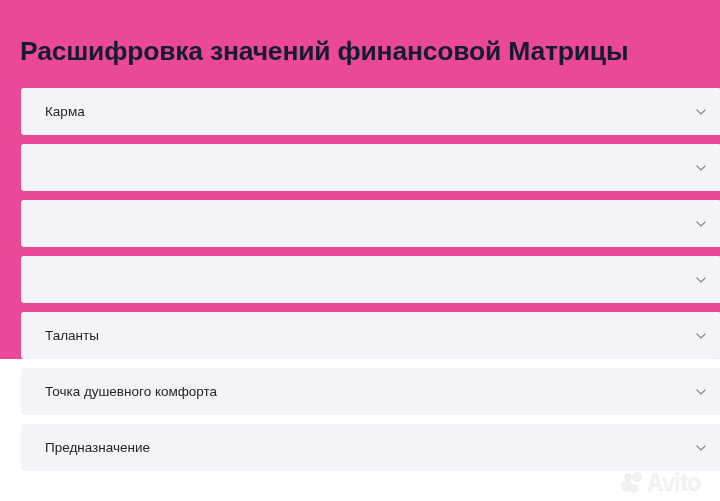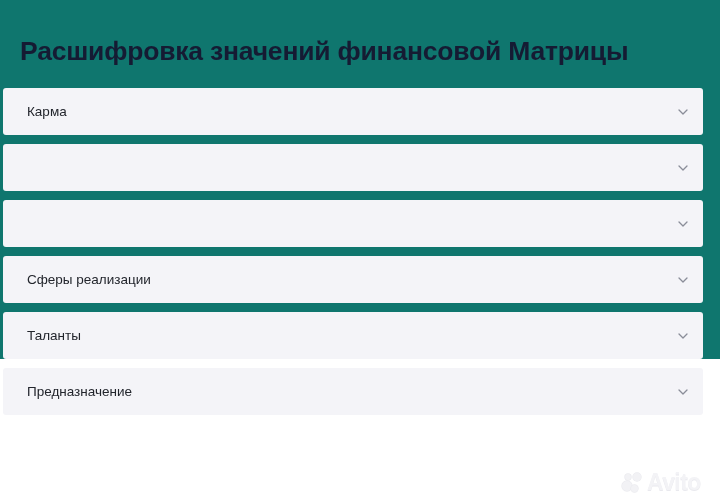--- a/index.html
+++ b/index.html
@@ -12,21 +12,21 @@
     background: #ffffff;
     font-family: "Liberation Sans", "DejaVu Sans", sans-serif;
     overflow: hidden;
     position: relative;
   }
 
   .page {
     position: relative;
     width: 720px;
     height: 359px;
-    background: #0f766e;
+    background: #ec4899;
     box-sizing: border-box;
     padding-left: 44px;
   }
 
   
   .page-title {
     position: absolute;
     left: 20px;
     top: 16px;
     width: 700px;
@@ -34,21 +34,21 @@
     font-weight: bold;
     letter-spacing: -0.2px;
     color: #151b33;
     line-height: 34px;
     white-space: nowrap;
   }
 
   
   .accordion {
     position: absolute;
-    left: 3px;
+    left: 21px;
     top: 88px;
     width: 700px;
   }
 
   .accordion-item {
     position: relative;
     height: 47px;
     margin-bottom: 9px;
     background: #f4f4f8;
     border-radius: 3px;
@@ -152,37 +152,44 @@
 
     <div class="accordion-item">
       <span class="chevron">
         <svg viewBox="0 0 16 16" fill="none" xmlns="http://www.w3.org/2000/svg">
           <path d="M4 6 L8 10 L12 6" stroke="#8a8d99" stroke-width="1.3" stroke-linecap="round" stroke-linejoin="round"></path>
         </svg>
       </span>
     </div>
 
     <div class="accordion-item">
-      <span class="accordion-label">Сферы реализации</span>
       <span class="chevron">
         <svg viewBox="0 0 16 16" fill="none" xmlns="http://www.w3.org/2000/svg">
           <path d="M4 6 L8 10 L12 6" stroke="#8a8d99" stroke-width="1.3" stroke-linecap="round" stroke-linejoin="round"></path>
         </svg>
       </span>
     </div>
 
     <div class="accordion-item">
       <span class="accordion-label">Таланты</span>
       <span class="chevron">
         <svg viewBox="0 0 16 16" fill="none" xmlns="http://www.w3.org/2000/svg">
           <path d="M4 6 L8 10 L12 6" stroke="#8a8d99" stroke-width="1.3" stroke-linecap="round" stroke-linejoin="round"></path>
         </svg>
       </span>
     </div>
 
+    <div class="accordion-item">
+      <span class="accordion-label">Точка душевного комфорта</span>
+      <span class="chevron">
+        <svg viewBox="0 0 16 16" fill="none" xmlns="http://www.w3.org/2000/svg">
+          <path d="M4 6 L8 10 L12 6" stroke="#8a8d99" stroke-width="1.3" stroke-linecap="round" stroke-linejoin="round"></path>
+        </svg>
+      </span>
+    </div>
 
     <div class="accordion-item">
       <span class="accordion-label">Предназначение</span>
       <span class="chevron">
         <svg viewBox="0 0 16 16" fill="none" xmlns="http://www.w3.org/2000/svg">
           <path d="M4 6 L8 10 L12 6" stroke="#8a8d99" stroke-width="1.3" stroke-linecap="round" stroke-linejoin="round"></path>
         </svg>
       </span>
     </div>
 

